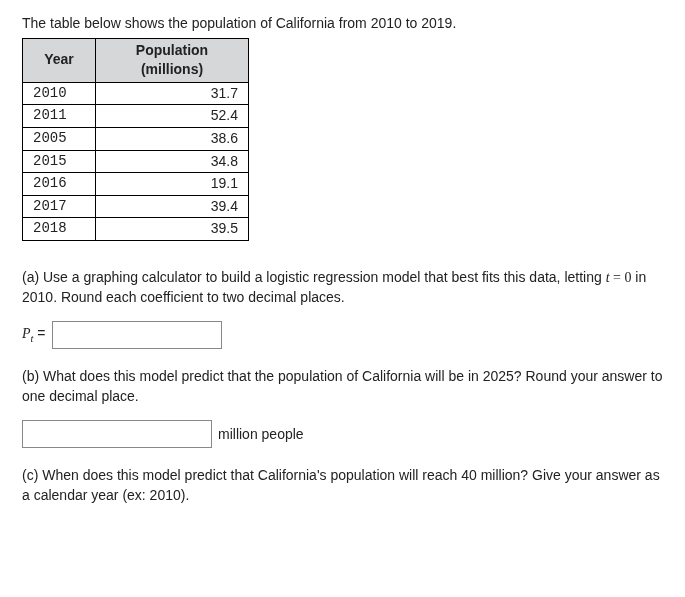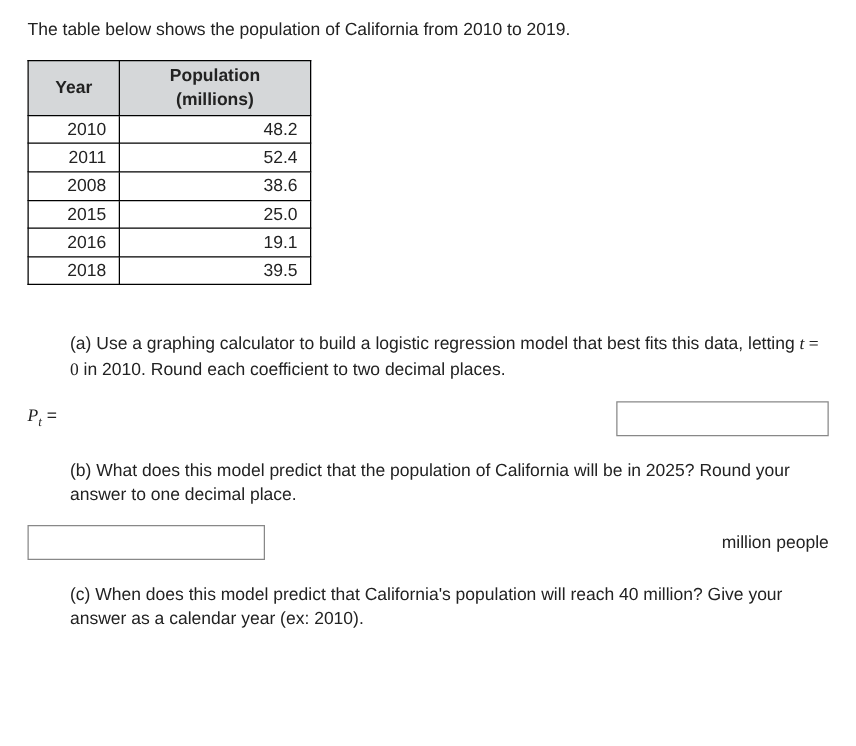--- a/index.html
+++ b/index.html
@@ -6,55 +6,54 @@
       font-family: Arial, Helvetica, sans-serif;
       font-size: 14px;
       color: #222;
       margin: 0;
       padding: 14px 22px;
       width: 685px;
       box-sizing: border-box;
       line-height: 1.4;
     }
     .intro {
-      margin-bottom: 14px;
+      margin-bottom: 4px;
     }
     table {
       border-collapse: collapse;
-      margin-bottom: 37px;
+      margin-bottom: 27px;
     }
     table th {
       background: #d5d7d9;
       border: 1px solid #000;
       padding: 2px 10px;
       font-weight: bold;
       text-align: center;
     }
     table td {
       border: 1px solid #000;
       padding: 1px 10px;
       text-align: right;
     }
     table td.year {
-      text-align: right;
+      text-align: left;
       width: 52px;
+      font-family: Liberation Mono, monospace;
     }
     table td.pop {
       width: 132px;
     }
     .question {
       margin-bottom: 14px;
-      margin-left: 34px;
     }
     .answer-row {
       margin-bottom: 18px;
       display: flex;
       align-items: center;
       gap: 6px;
-      justify-content: space-between;
     }
     input[type="text"] {
       border: 1px solid #888;
       height: 22px;
       padding: 2px 4px;
       font-size: 13px;
       box-sizing: content-box;
     }
     .input-model { width: 160px; }
     .input-std { width: 180px; }
@@ -70,37 +69,41 @@
 <table>
   <thead>
     <tr>
       <th>Year</th>
       <th>Population (millions)</th>
     </tr>
   </thead>
   <tbody id="tbody">
       <tr>
         <td class="year">2010</td>
-        <td class="pop">48.2</td>
+        <td class="pop">31.7</td>
       </tr>
       <tr>
         <td class="year">2011</td>
         <td class="pop">52.4</td>
       </tr>
       <tr>
-        <td class="year">2008</td>
+        <td class="year">2005</td>
         <td class="pop">38.6</td>
       </tr>
       <tr>
         <td class="year">2015</td>
-        <td class="pop">25.0</td>
+        <td class="pop">34.8</td>
       </tr>
       <tr>
         <td class="year">2016</td>
         <td class="pop">19.1</td>
+      </tr>
+      <tr>
+        <td class="year">2017</td>
+        <td class="pop">39.4</td>
       </tr>
       <tr>
         <td class="year">2018</td>
         <td class="pop">39.5</td>
       </tr>
     </tbody>
 </table>
 
 <div class="question">
   <span>(a) Use a graphing calculator to build a logistic regression model that best fits this data, letting </span><span class="math-var">t</span><span class="eq-inline"> = 0</span><span> in 2010. Round each coefficient to two decimal places.</span>

